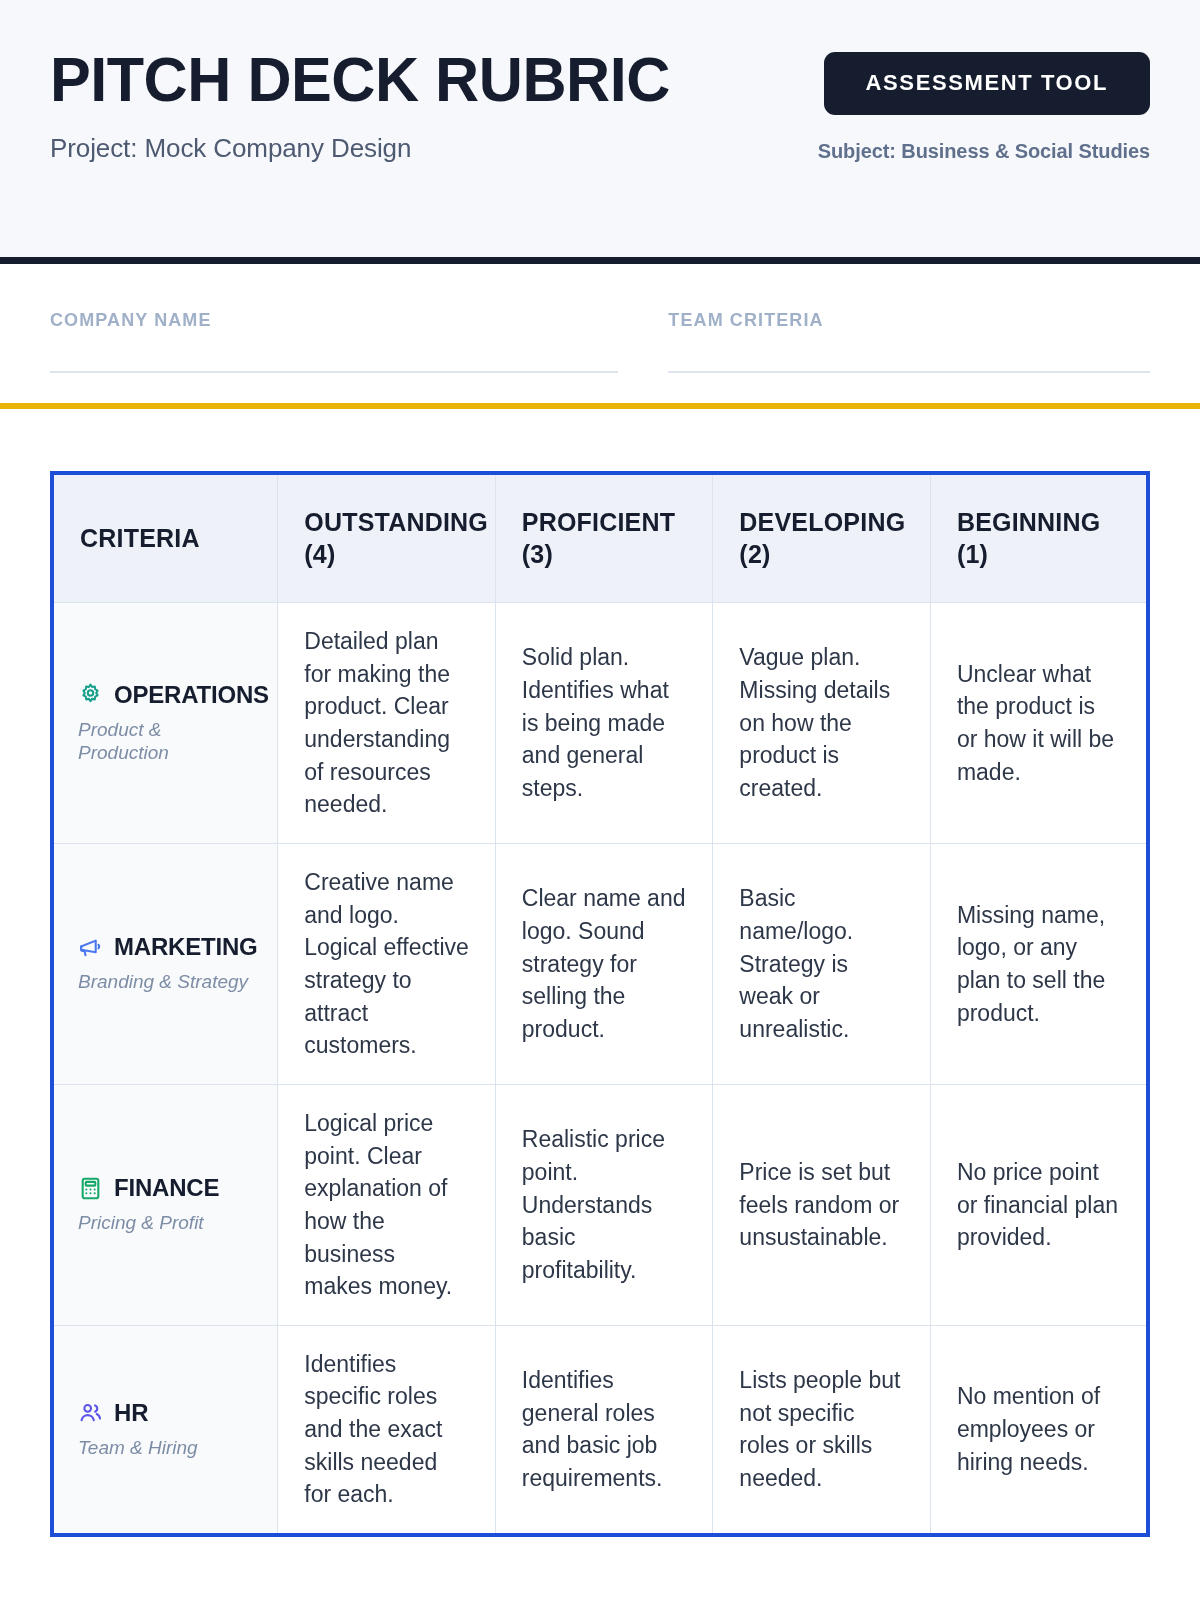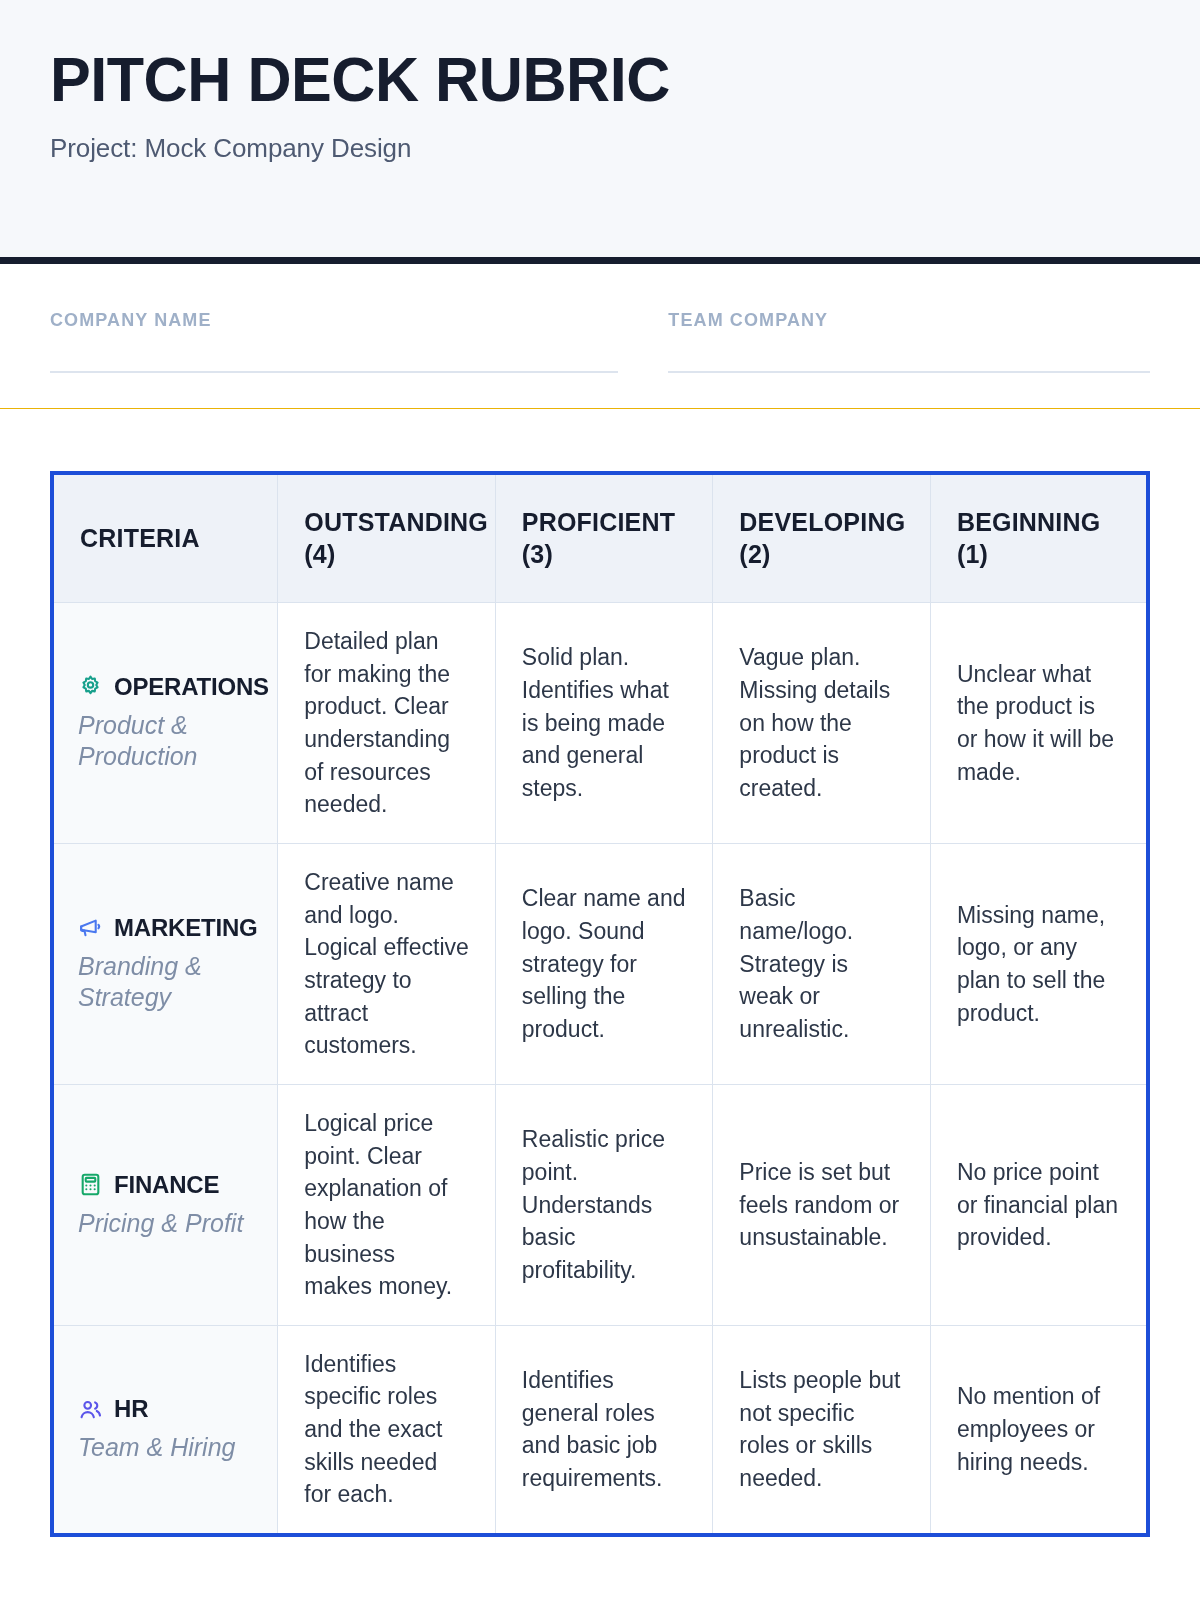--- a/index.html
+++ b/index.html
@@ -69,21 +69,21 @@
     font-size: 20px;
     font-weight: bold;
     color: #60708c;
     letter-spacing: -0.1px;
     white-space: nowrap;
   }
 
   
   .info-band {
     padding: 46px 50px 16px 50px;
-    border-bottom: 1px solid #eab308;
+    border-bottom: 6px solid #eab308;
     height: 145px;
   }
   .info-grid {
     display: flex;
     gap: 50px;
   }
   .info-field { flex: 1 1 0; }
   .info-field.wide { flex: 1.18 1 0; }
 
   .info-label {
@@ -156,52 +156,56 @@
   .crit-name {
     font-size: 24px;
     font-weight: bold;
     color: #161d2e;
     letter-spacing: -0.2px;
     white-space: nowrap;
     text-align: center;
   }
   .crit-sub {
     margin-top: 9px;
-    font-size: 25px;
+    font-size: 19px;
     font-style: italic;
     line-height: 1.26;
     color: #7e8da6;
   }
 
   .cell-text {
     font-size: 23px;
     line-height: 1.42;
     color: #2d3748;
   }
 </style>
 </head>
 <body>
 
 <div class="page-header">
   <div class="header-inner">
     <div class="header-left">
       <div class="doc-title">PITCH DECK RUBRIC</div>
       <div class="doc-subtitle">Project: Mock Company Design</div>
+    </div>
+    <div class="header-right">
+      <div class="badge-tool">ASSESSMENT TOOL</div>
+      <div class="subject-line">Subject: Business &amp; Social Studies</div>
     </div>
   </div>
 </div>
 
 <div class="info-band">
   <div class="info-grid">
     <div class="info-field wide">
       <div class="info-label">COMPANY NAME</div>
       <div class="info-rule"></div>
     </div>
     <div class="info-field">
-      <div class="info-label">TEAM COMPANY</div>
+      <div class="info-label">TEAM CRITERIA</div>
       <div class="info-rule"></div>
     </div>
   </div>
 </div>
 
 <div class="table-wrap">
   <table class="rubric">
     <colgroup>
       <col class="c-criteria">
         <col class="c-level">

